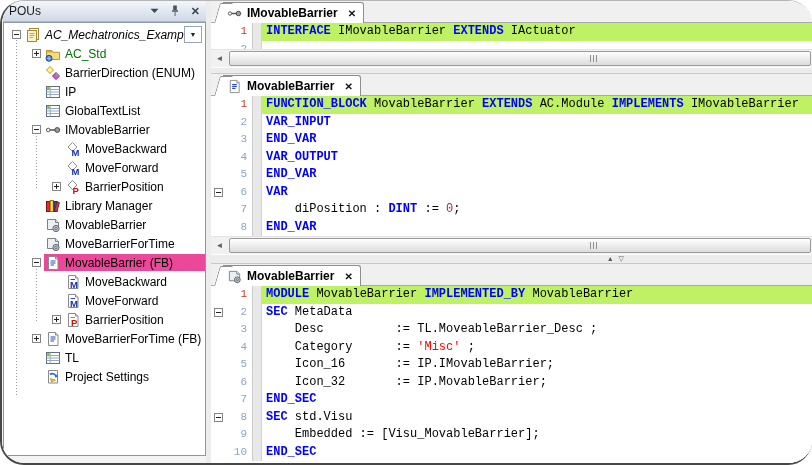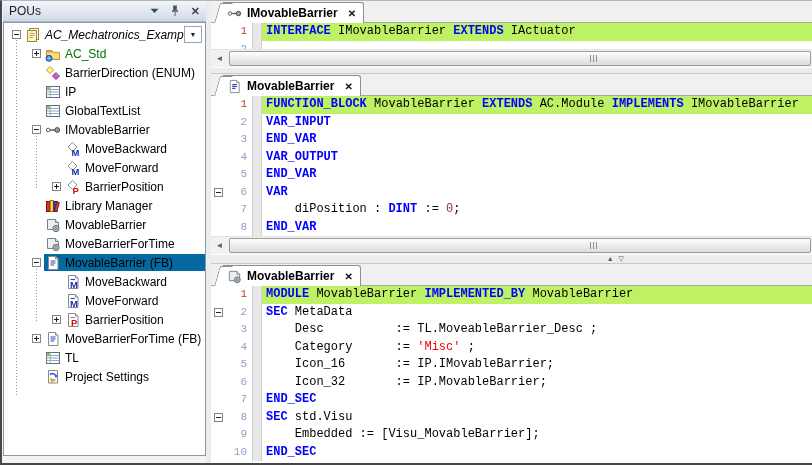--- a/index.html
+++ b/index.html
@@ -1,31 +1,31 @@
 <!DOCTYPE html>
 <html><head>
 <meta charset="utf-8">
 <style>
   html,body{margin:0;padding:0;background:#fff;}
   .screen{position:relative;width:812px;height:465px;box-sizing:border-box;
     border-left:2px solid #474747;border-bottom:2px solid #474747;border-top:1px solid #b5b5b5;
-    display:flex;font-family:"Liberation Sans",sans-serif;background:#f2f2f2;overflow:hidden;}
+    display:flex;font-family:"Liberation Sans",sans-serif;background:#f2f2f2;overflow:hidden;border-radius:24px;}
   
   .left-panel{width:204px;display:flex;flex-direction:column;background:#f4f4f4;box-sizing:border-box;padding:0 0 7px 1px;}
   .panel-header{height:20px;display:flex;align-items:center;padding:0 6px;
     background:linear-gradient(#f3f6fb,#cfd9e6);border-bottom:1px solid #aebacb;}
   .panel-title{flex:1;font-size:12px;color:#1c1c1c;}
   .ph-icon{margin-left:11px;color:#3c4754;font-size:10px;line-height:1;cursor:default;display:flex;align-items:center;}
   .tree-box{flex:1;position:relative;background:#fff;border:1px solid #8a97a6;overflow:hidden;padding-top:2px;box-sizing:border-box;}
   .guide{position:absolute;width:1px;background:repeating-linear-gradient(to bottom,#9a9a9a 0 1px,transparent 1px 3px);}
   .trow{position:relative;display:flex;align-items:center;height:19px;font-size:12px;color:#000;white-space:nowrap;}
   .tspacer{flex:none;}
   .expslot{flex:none;width:16px;display:flex;align-items:center;justify-content:center;}
   .row-main{display:flex;align-items:center;flex:1;height:17px;}
-  .row-main.selected{background:#0369a1;}
+  .row-main.selected{background:#ec4899;}
   .ticon{flex:none;width:18px;display:flex;align-items:center;justify-content:center;}
   .ticon svg{width:16px;height:16px;}
   .tlabel{margin-left:3px;}
   .tlabel.italic{font-style:italic;}
   .tlabel.green{color:#007000;}
   .combo{position:absolute;right:3px;top:1px;width:16px;height:15px;background:#fff;border:1px solid #97a5b8;
     display:flex;align-items:center;justify-content:center;font-size:7px;color:#222;}
   
   .right{flex:1;display:flex;flex-direction:column;min-width:0;background:#fff;}
   .pane{display:flex;flex-direction:column;background:#fff;min-height:0;}

